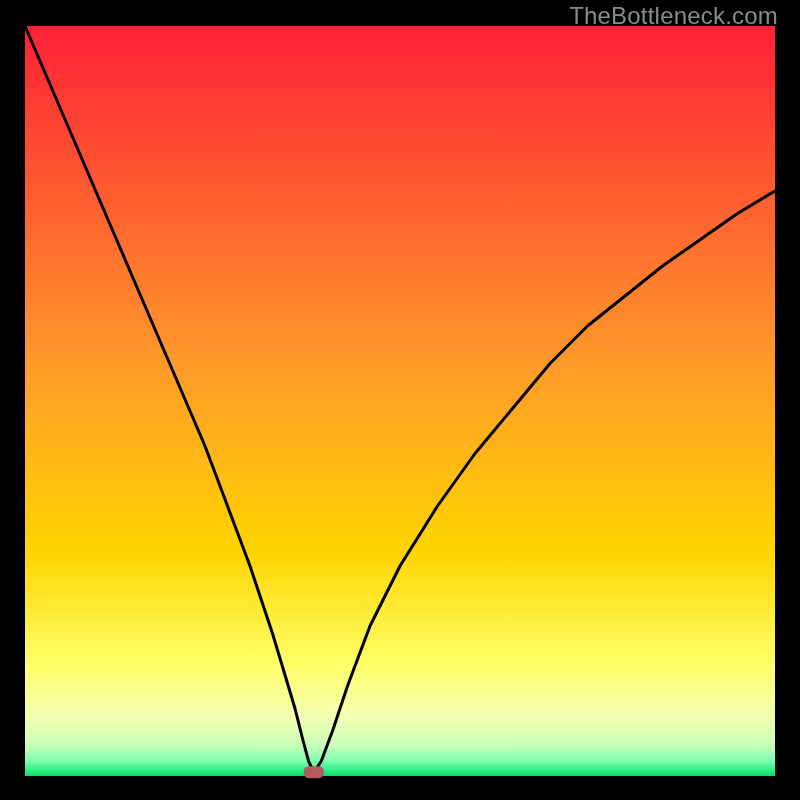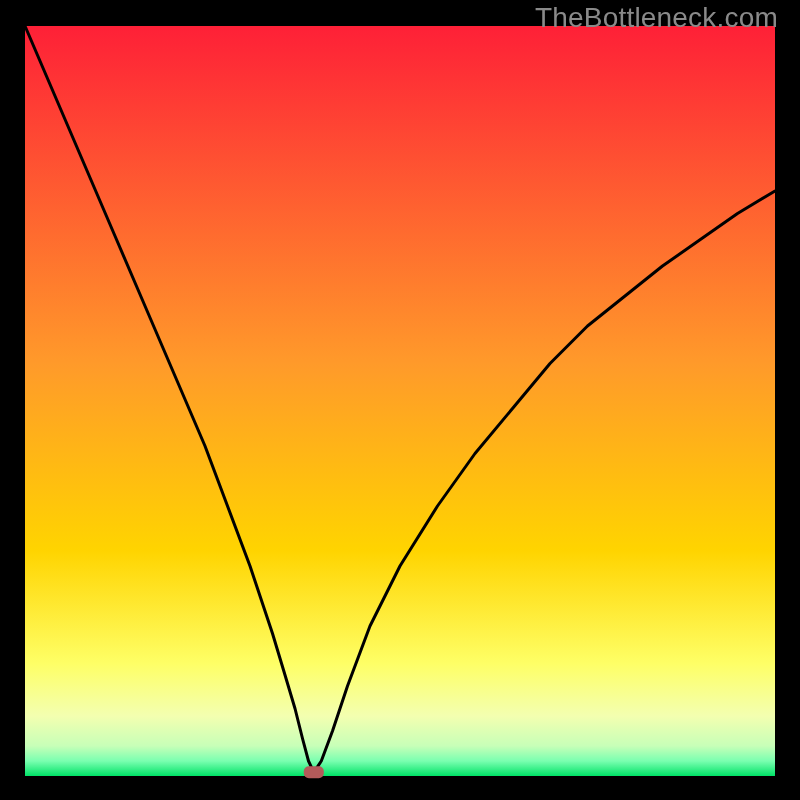--- a/index.html
+++ b/index.html
@@ -14,21 +14,21 @@
     width: 800px;
     height: 800px;
     background: #000;
     position: relative;
   }
   .attribution {
     position: absolute;
     top: 2px;
     right: 22px;
     font-family: Arial, Helvetica, sans-serif;
-    font-size: 28px;
+    font-size: 24px;
     color: #8a8a8a;
     letter-spacing: 0.2px;
   }
   svg {
     display: block;
   }
 </style>
 </head>
 <body>
 <div class="frame">

